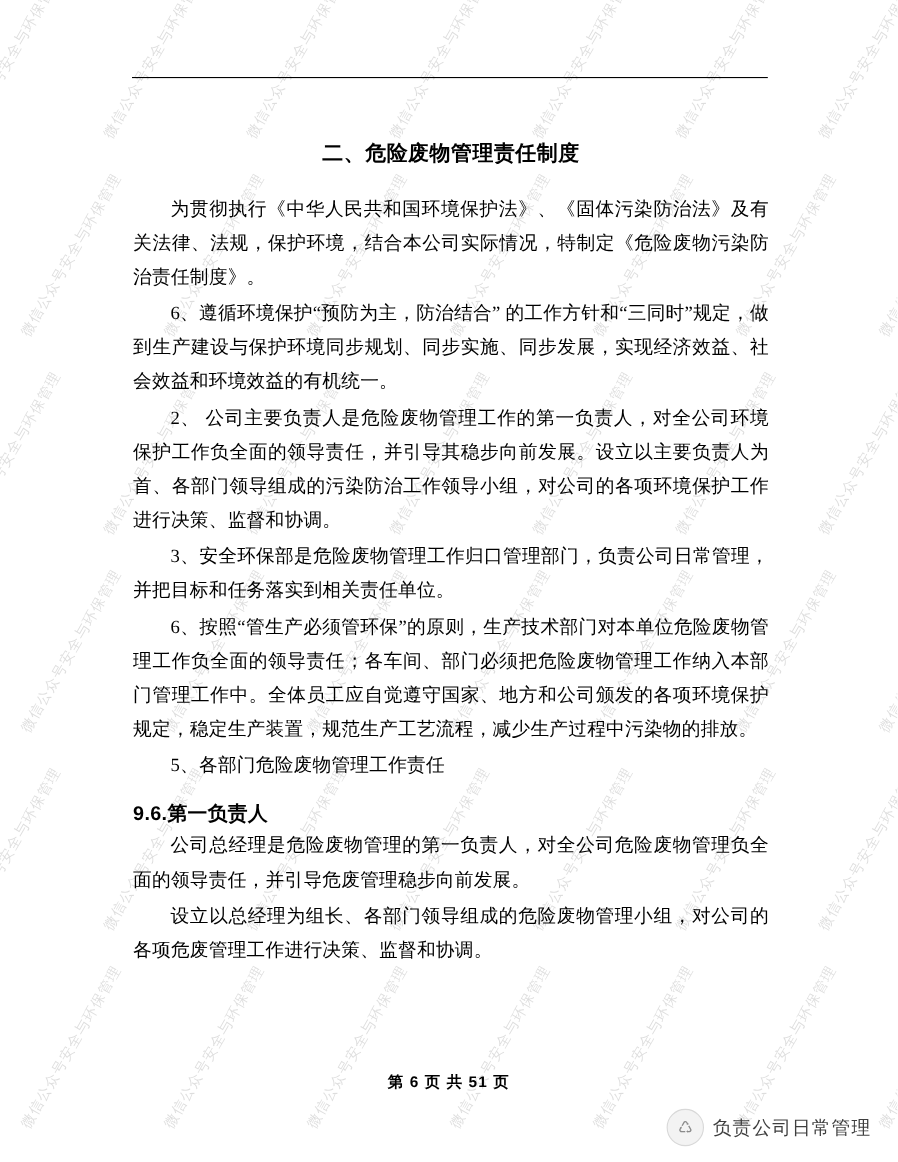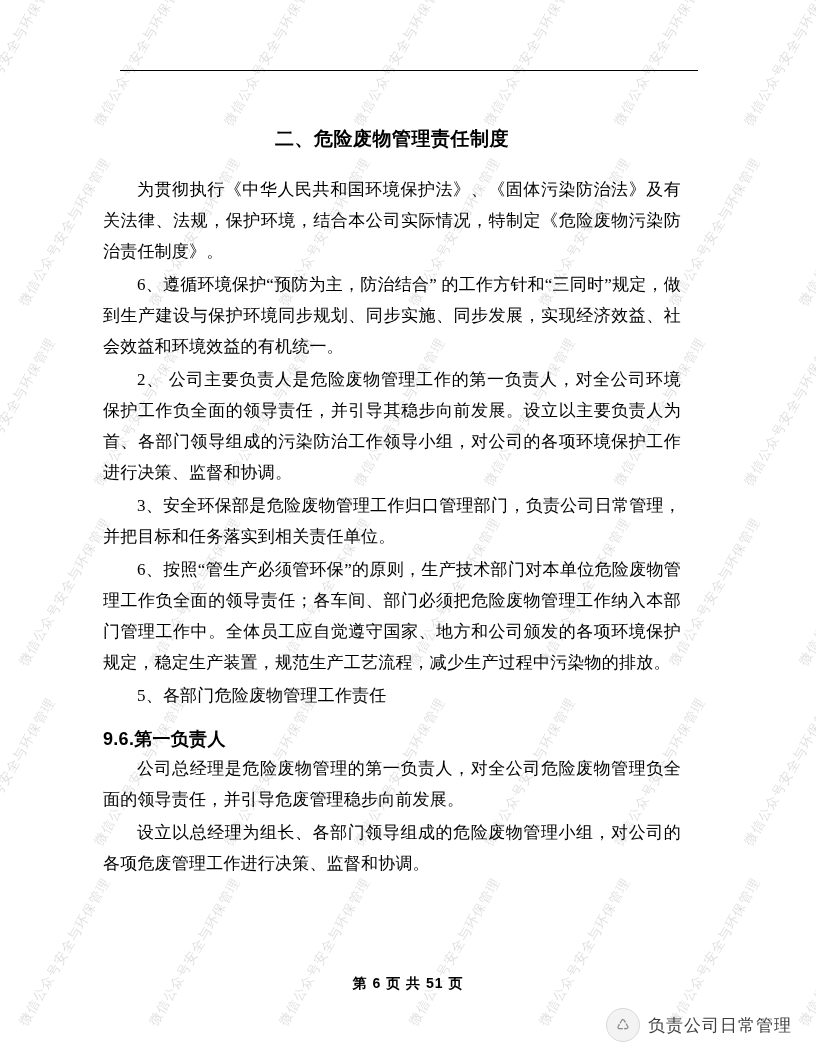--- a/index.html
+++ b/index.html
@@ -27,21 +27,21 @@
   .header-rule {
     position: absolute;
     left: 120px;
     top: 70px;
     width: 578px;
     border-bottom: 1.5px solid #000;
   }
 
   .content {
     position: absolute;
-    left: 103px;
+    left: 121px;
     top: 110px;
     width: 578px;
   }
 
   h1.doc-title {
     font-size: 19px;
     font-weight: bold;
     text-align: center;
     margin: 16px 0 22px 0;
     letter-spacing: 0.5px;

